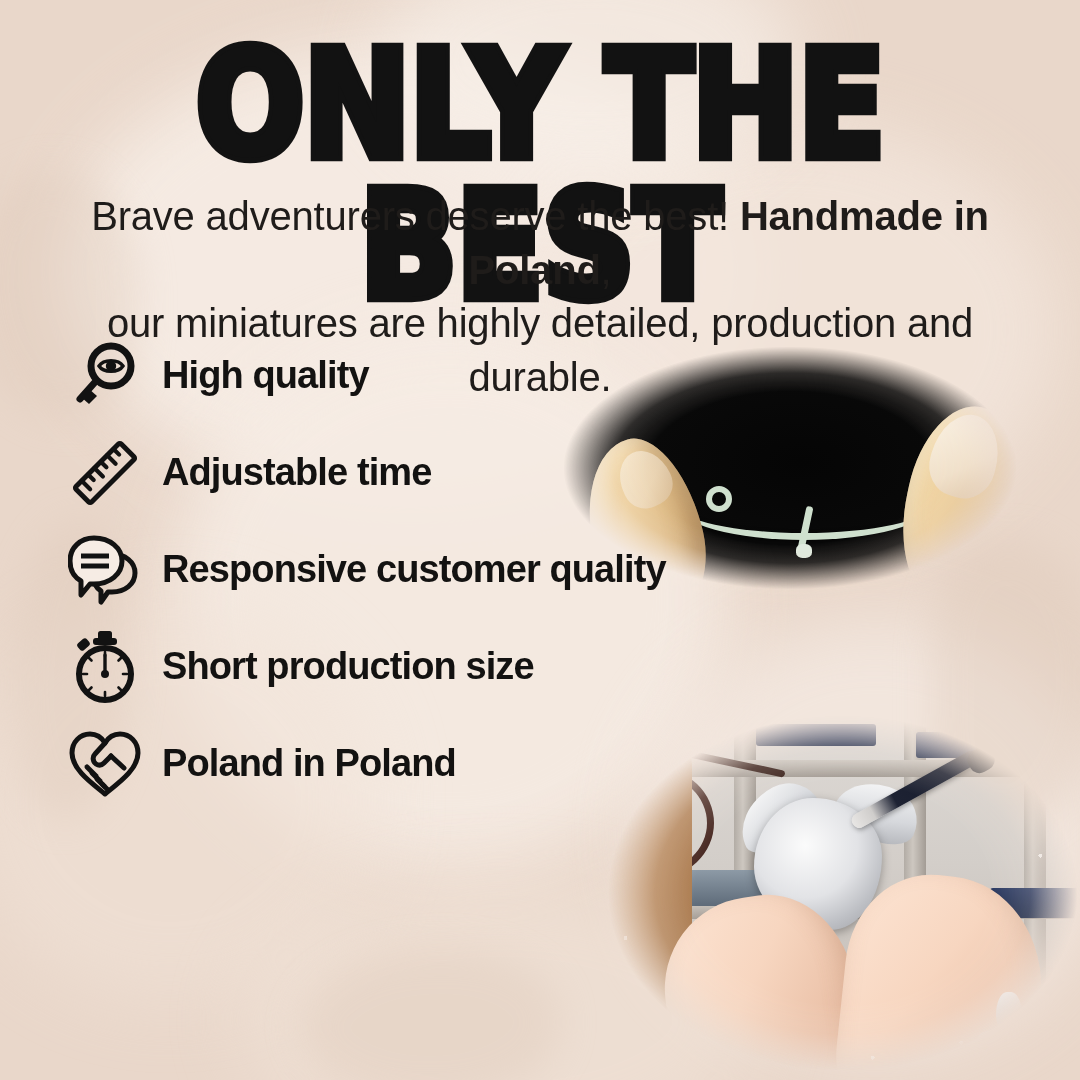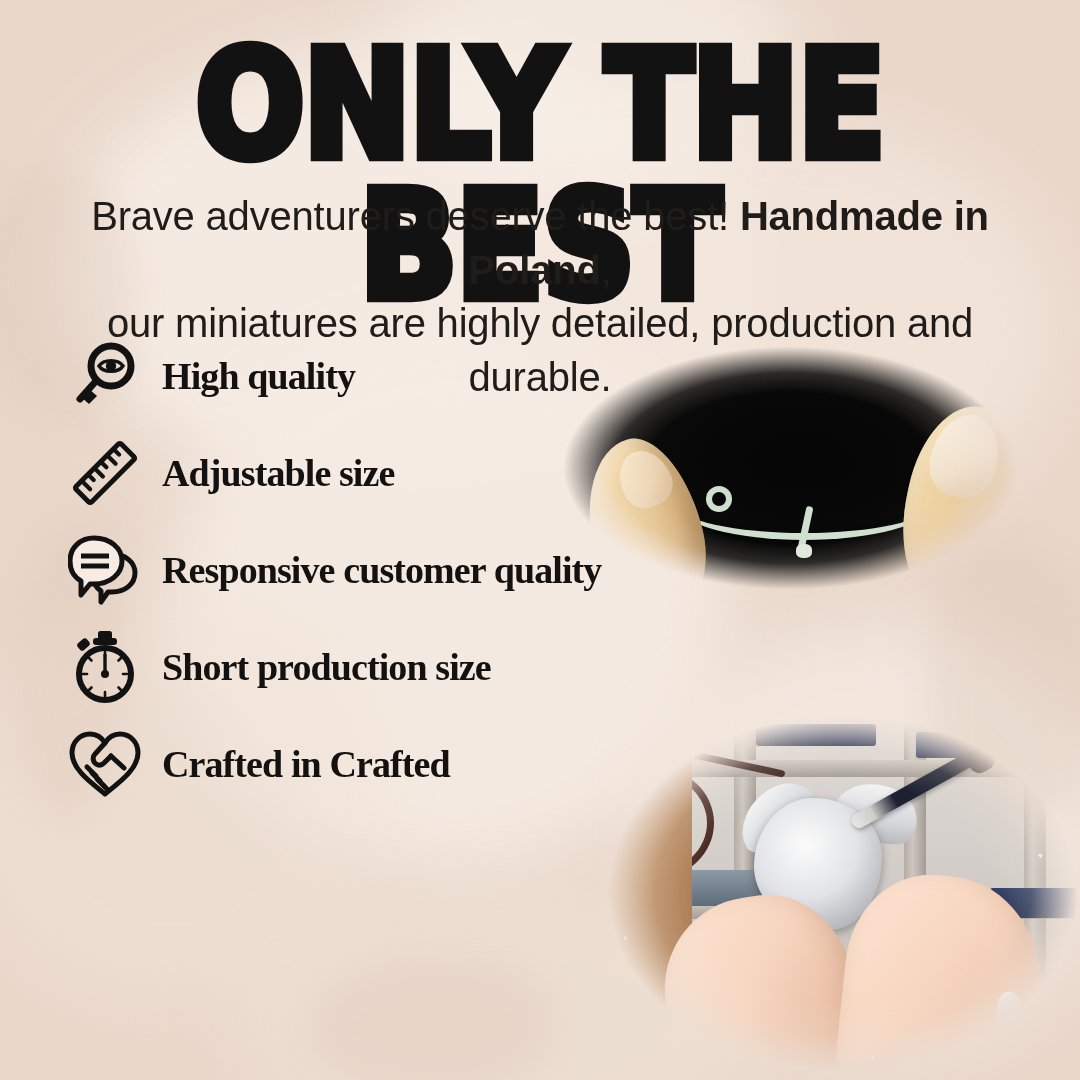--- a/index.html
+++ b/index.html
@@ -101,21 +101,21 @@
   .feature-icon {
     width:86px;
     min-width:86px;
     height:86px;
     display:flex;
     align-items:center;
     justify-content:center;
   }
   .feature-icon svg { display:block; }
   .feature-label {
-    font-family:Liberation Serif, serif;
+    font-family:Liberation Sans, sans-serif;
     font-weight:700;
     font-size:38px;
     letter-spacing:-.9px;
     color:#131211;
     white-space:nowrap;
     margin-left:14px;
   }
 
   
   .photo {
@@ -404,21 +404,21 @@
               <line x1="16" y1="27" x2="16" y2="39"></line>
               <line x1="25" y1="27" x2="25" y2="35"></line>
               <line x1="34" y1="27" x2="34" y2="39"></line>
               <line x1="43" y1="27" x2="43" y2="35"></line>
               <line x1="52" y1="27" x2="52" y2="39"></line>
               <line x1="61" y1="27" x2="61" y2="35"></line>
             </g>
           </g>
         </svg>
       </span>
-      <span class="feature-label">Adjustable size</span>
+      <span class="feature-label">Adjustable time</span>
     </div>
 
     <div class="feature-row">
       <span class="feature-icon">
         <svg width="74" height="72" viewBox="0 0 74 72">
           <g fill="none" stroke="#121212" stroke-width="5" stroke-linejoin="round">
             <path d="M44 20 C57 20 67 28 67 39 C67 50 57 58 44 58
                      L40 58 L33 68 L33 57 C28 54 24 47 24 39
                      C24 28 33 20 44 20 Z"></path>
             <path d="M26 4 C42 4 54 14 54 27 C54 40 42 50 26 50
@@ -466,17 +466,17 @@
                      C64 6 72 14 72 25 C72 42 51 56 39 66 Z"></path>
             <path d="M39 15 L29 26 C26 29 27 34 30 36 C33 38 36 37 38 35 L45 28"></path>
             <path d="M45 28 L58 40"></path>
             <path d="M21 39 L30 48"></path>
             <path d="M26 45 L34 53"></path>
             <path d="M31 51 L38 58"></path>
             <path d="M36 56 L41 61"></path>
           </g>
         </svg>
       </span>
-      <span class="feature-label">Crafted in Crafted</span>
+      <span class="feature-label">Poland in Poland</span>
     </div>
 
   </div>
 </div>
 
 </body></html>

